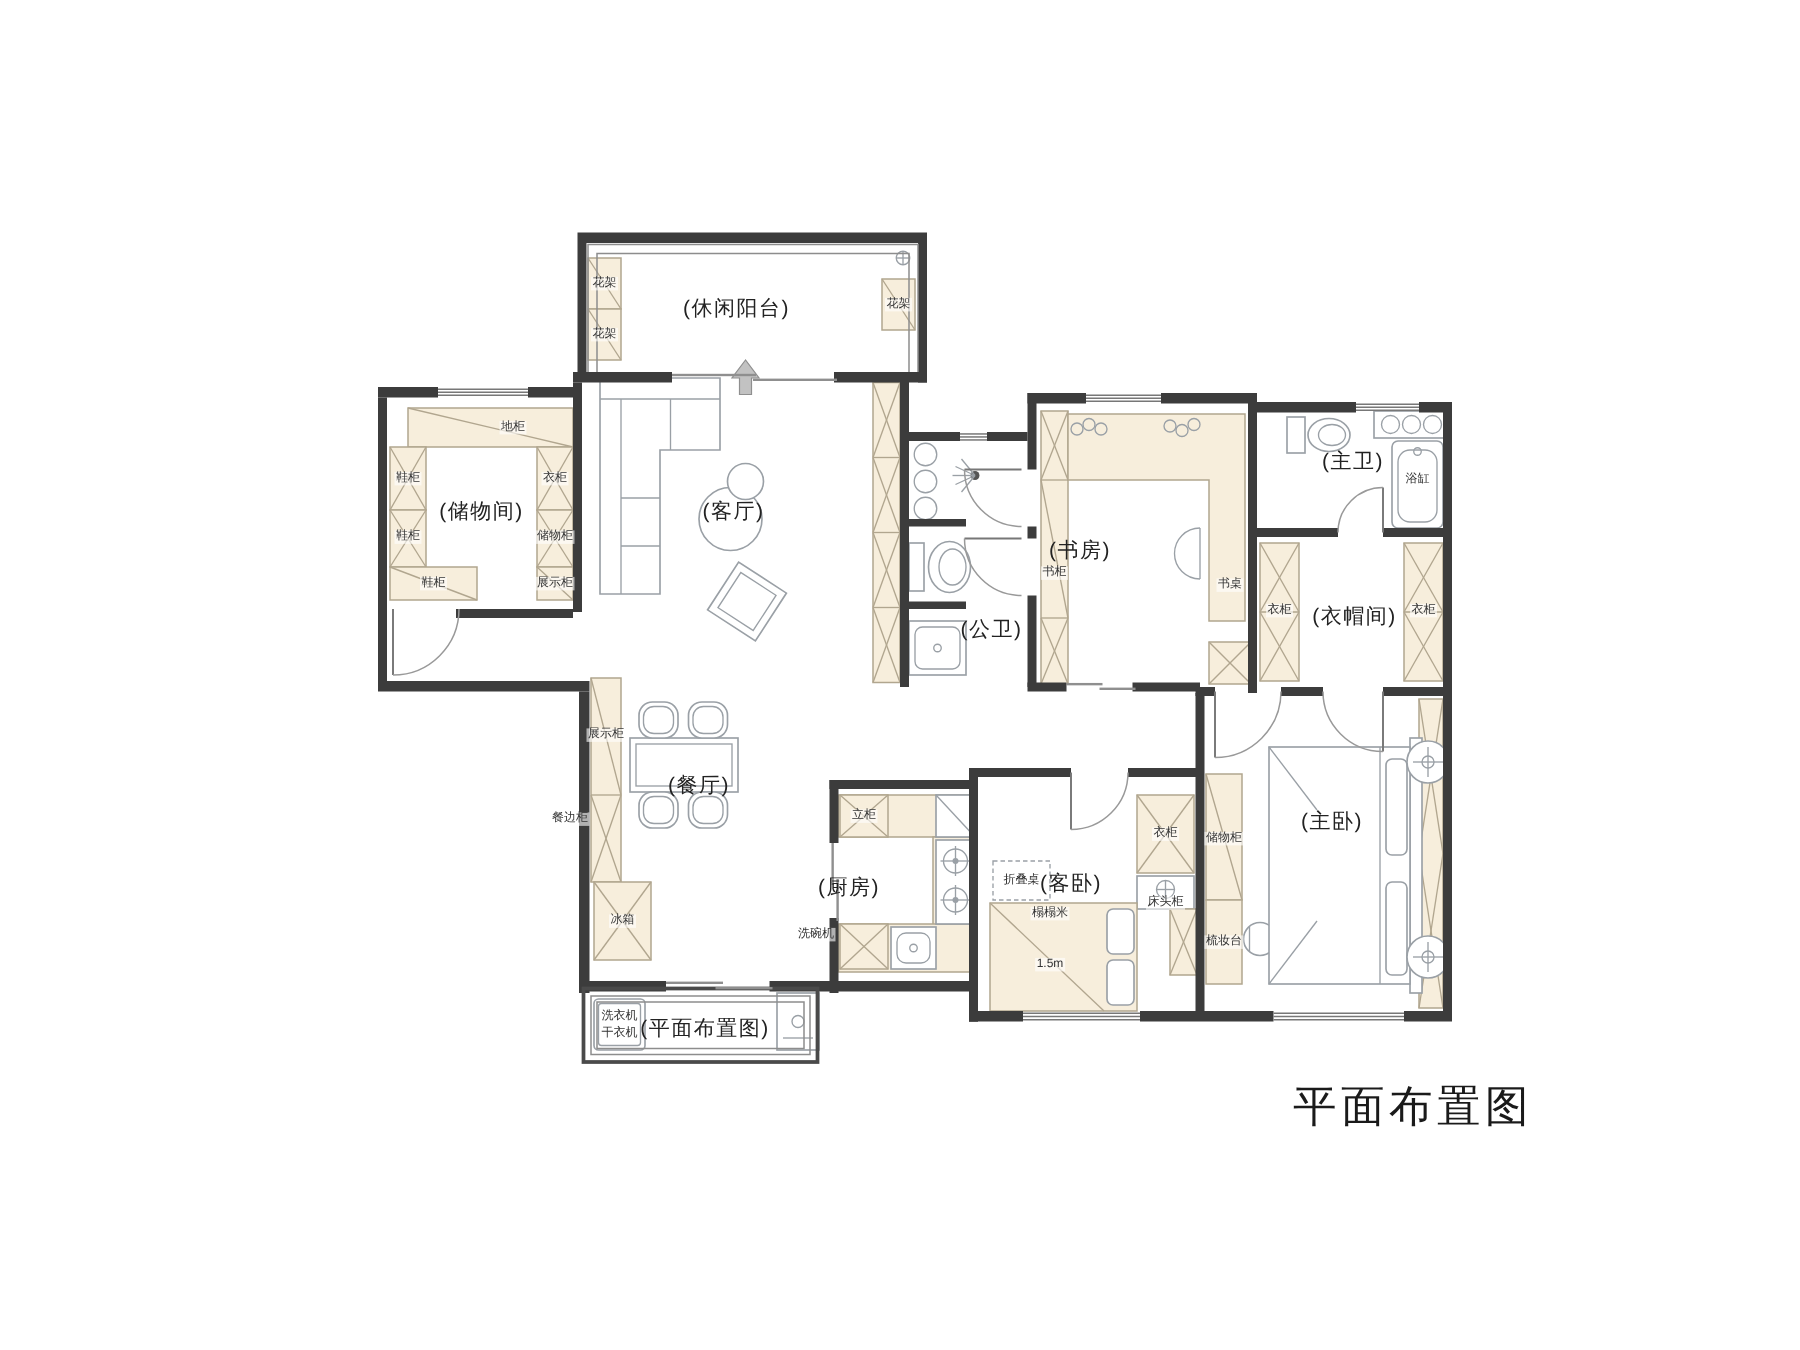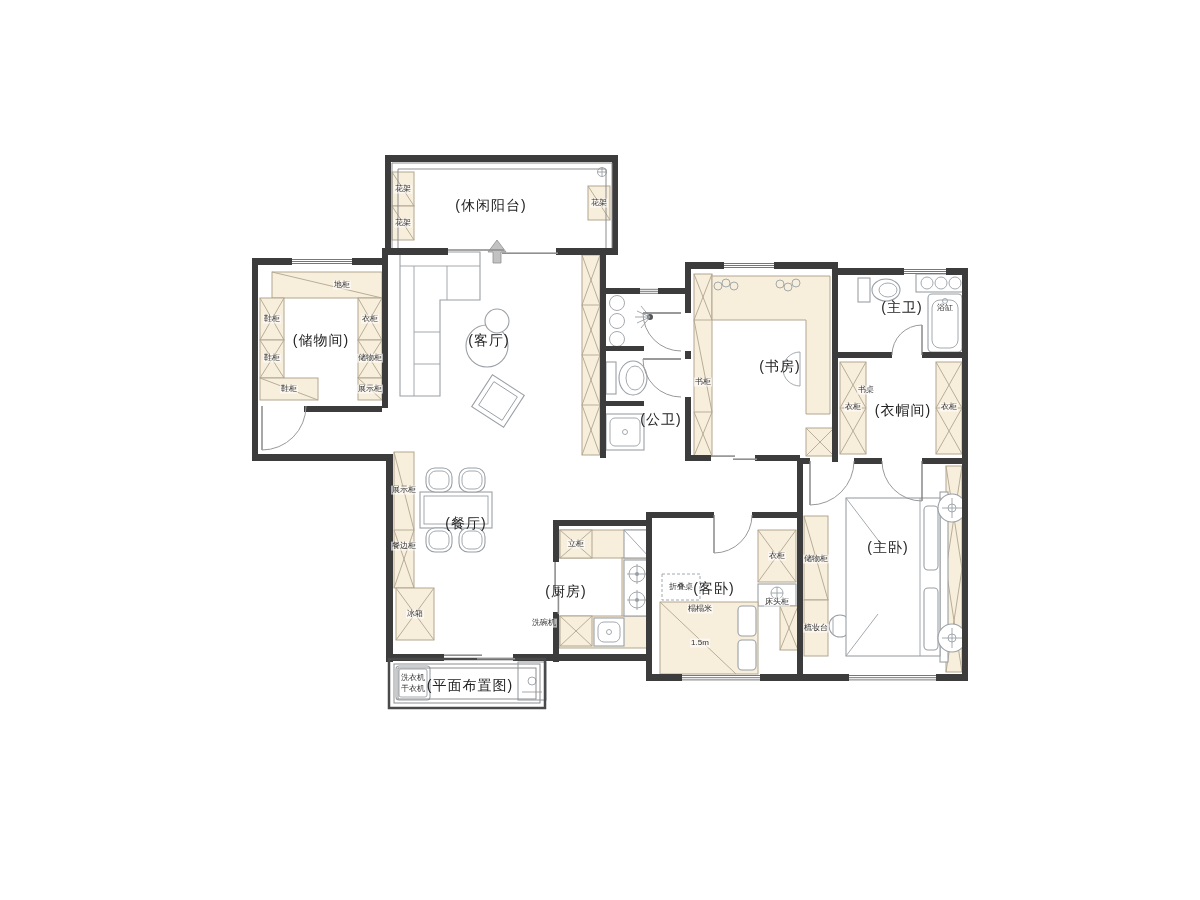--- a/index.html
+++ b/index.html
@@ -360,52 +360,53 @@
         <rect class="slide" x="557.6" y="586" width="1.6" height="28"></rect>
     <rect class="slide" x="444" y="654.4" width="38" height="1.6"></rect>
         <rect class="slide" x="477" y="658" width="38" height="1.6"></rect>
   </g>
 </svg>
 
   <span class="lbl room" style="left:491px;top:206px">(休闲阳台)</span>
   <span class="lbl room" style="left:321px;top:341px">(储物间)</span>
   <span class="lbl room" style="left:489px;top:341px">(客厅)</span>
   <span class="lbl room" style="left:661px;top:420px">(公卫)</span>
-  <span class="lbl room" style="left:780px;top:367px">(书房)</span>
+  <span class="lbl room" style="left:720px;top:367px">(书房)</span>
   <span class="lbl room" style="left:902px;top:308px">(主卫)</span>
   <span class="lbl room" style="left:903px;top:411px">(衣帽间)</span>
   <span class="lbl room" style="left:466px;top:524px">(餐厅)</span>
   <span class="lbl room" style="left:566px;top:592px">(厨房)</span>
   <span class="lbl room" style="left:714px;top:589px">(客卧)</span>
   <span class="lbl room" style="left:888px;top:548px">(主卧)</span>
   <span class="lbl room" style="left:470px;top:686px">(平面布置图)</span>
 
   <span class="lbl" style="left:403px;top:189px">花架</span>
   <span class="lbl" style="left:403px;top:223px">花架</span>
   <span class="lbl" style="left:599px;top:203px">花架</span>
   <span class="lbl" style="left:342px;top:285px">地柜</span>
   <span class="lbl" style="left:272px;top:319px">鞋柜</span>
   <span class="lbl" style="left:272px;top:358px">鞋柜</span>
   <span class="lbl" style="left:289px;top:389px">鞋柜</span>
   <span class="lbl" style="left:370px;top:319px">衣柜</span>
   <span class="lbl" style="left:370px;top:358px">储物柜</span>
   <span class="lbl" style="left:370px;top:389px">展示柜</span>
   <span class="lbl" style="left:703px;top:382px">书柜</span>
-  <span class="lbl" style="left:866px;top:390px">书桌</span>
-  <span class="lbl" style="left:945px;top:308px">浴缸</span>
+  <span class="lbl" style="left:820px;top:390px">书桌</span>
+  <span class="lbl" style="left:945px;top:320px">浴缸</span>
   <span class="lbl" style="left:853px;top:407px">衣柜</span>
   <span class="lbl" style="left:949px;top:407px">衣柜</span>
   <span class="lbl" style="left:404px;top:490px">展示柜</span>
-  <span class="lbl" style="left:404px;top:546px">餐边柜</span>
+  <span class="lbl" style="left:380px;top:546px">餐边柜</span>
   <span class="lbl" style="left:415px;top:614px">冰箱</span>
   <span class="lbl" style="left:576px;top:544px">立柜</span>
   <span class="lbl" style="left:544px;top:623px">洗碗机</span>
   <span class="lbl" style="left:681px;top:587px">折叠桌</span>
   <span class="lbl" style="left:777px;top:556px">衣柜</span>
   <span class="lbl" style="left:777px;top:602px">床头柜</span>
   <span class="lbl" style="left:700px;top:609px">榻榻米</span>
   <span class="lbl" style="left:700px;top:643px">1.5m</span>
   <span class="lbl" style="left:816px;top:559px">储物柜</span>
   <span class="lbl" style="left:816px;top:628px">梳妆台</span>
   <span class="lbl" style="left:413px;top:678px">洗衣机</span>
   <span class="lbl" style="left:413px;top:689px">干衣机</span>
 
+  <div class="plan-title">平面布置图</div>
 </div>
 
 </body></html>

